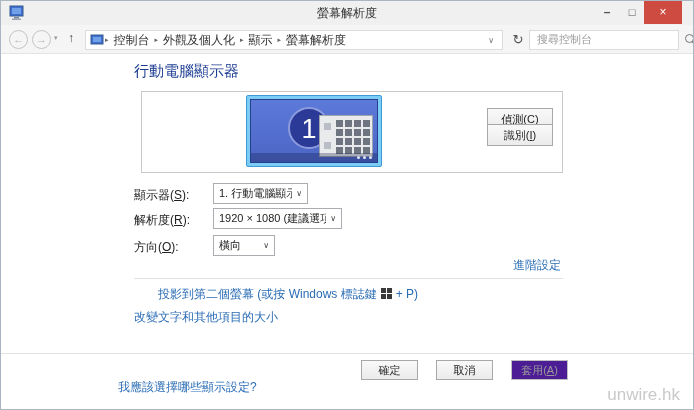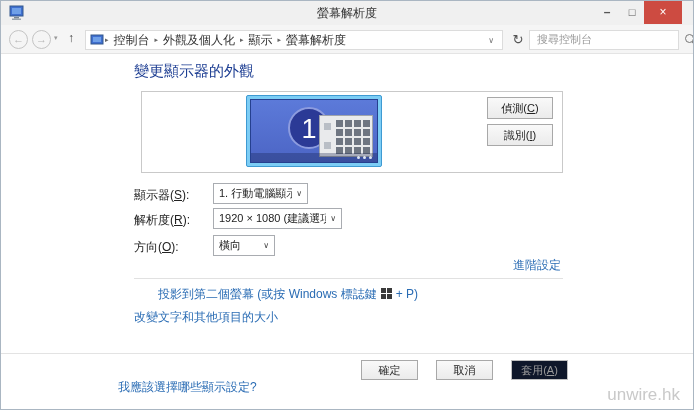--- a/index.html
+++ b/index.html
@@ -60,21 +60,21 @@
                line-height:40px; text-align:center; }
   .tiles{ position:absolute; right:4px; top:15px; }
   .mon-strip{ position:absolute; bottom:0; left:0; right:0; height:9px;
               background:rgba(15,25,70,.30); display:flex; justify-content:flex-end;
               align-items:center; padding-right:5px; gap:3px; }
   .mon-strip span{ width:3px; height:3px; border-radius:50%; background:#dfe6f5; }
   .btn{ background:linear-gradient(#f9f9f9,#ebebeb); border:1px solid #a8a8a8; color:#222;
         font-size:11px; display:flex; align-items:center; justify-content:center;
         font-family:"Liberation Sans","DejaVu Sans",sans-serif; }
   .mn{ text-decoration:underline; }
-  .btn-detect{ position:absolute; right:9px; top:5px; width:66px; height:22px; }
+  .btn-detect{ position:absolute; right:9px; top:16px; width:66px; height:22px; }
   .btn-identify{ position:absolute; right:9px; top:32px; width:66px; height:22px;text-align:center; }
 
   .fld-label{ position:absolute; left:133px; font-size:12px; color:#222; }
   .combo{ position:absolute; left:212px; height:21px; border:1px solid #a9acb1; background:#fff;
           display:flex; align-items:center; padding:0 5px; }
   .combo .val{ flex:1; font-size:11px; color:#222; white-space:nowrap; overflow:hidden; }
   .combo .chev{ font-size:8px; color:#444; margin-left:4px; }
   .lbl-display{ top:186px; } .combo-display{ top:182px; width:95px; }
   .lbl-res{ top:211px; }     .combo-res{ top:207px; width:129px; }
   .lbl-orient{ top:238px; }  .combo-orient{ top:234px; width:62px; }
@@ -84,21 +84,21 @@
   .sep1{ position:absolute; left:133px; top:277px; width:429px; height:1px; background:#e1e1e1; }
   .link1{ position:absolute; left:133px; top:285px;margin-left:24px; }
   .link2{ position:absolute; left:133px; top:308px; }
   .link3{ position:absolute; left:117px; top:330px;margin-top:48px; }
   .winlogo{ display:inline-block; vertical-align:-1px; margin:0 4px; }
 
   
   .foot-sep{ position:absolute; left:0; right:0; top:352px; height:1px; background:#e3e3e3; }
   .foot-btns{ position:absolute; top:359px; right:125px; display:flex; gap:18px; }
   .foot-btns .btn{ width:57px; height:20px; }
-  .btn-disabled{ background:#0f172a; border-color:#c0c0c0; color:#9a9a9a; }
+  .btn-disabled{ background:#4c1d95; border-color:#c0c0c0; color:#9a9a9a; }
   .watermark{ position:absolute; right:13px; bottom:4px; font-size:17px; color:#c9c9c9; }
 </style>
 </head>
 <body>
 
 <div class="window">
 
   <div class="titlebar">
     <svg class="app-icon" width="16" height="15">
       <rect x="1" y="1" width="13" height="10" fill="#3f6fd0" stroke="#35588c"></rect>
@@ -135,21 +135,21 @@
     </div>
 
     <div class="refresh">↻</div>
 
     <div class="searchbox">
       <input placeholder="搜尋控制台" style="">
       <span class="mag"></span>
     </div>
   </div>
 
-  <div class="heading">變更顯示器的外觀</div>
+  <div class="heading">行動電腦顯示器</div>
 
   <div class="preview-box">
     <div class="monitor-frame">
       <div class="monitor">
         <div class="mon-circle">1</div>
         <svg class="tiles" width="54" height="42">
           <rect x="0.5" y="0.5" width="53" height="41" fill="#e9eaec" stroke="#a0a4ab"></rect>
           <rect x="5" y="8" width="7" height="7" fill="#b9bec6"></rect>
           <rect x="5" y="27" width="7" height="7" fill="#b9bec6"></rect>
           <rect x="17" y="5" width="7" height="7" fill="#6e7581"></rect>

